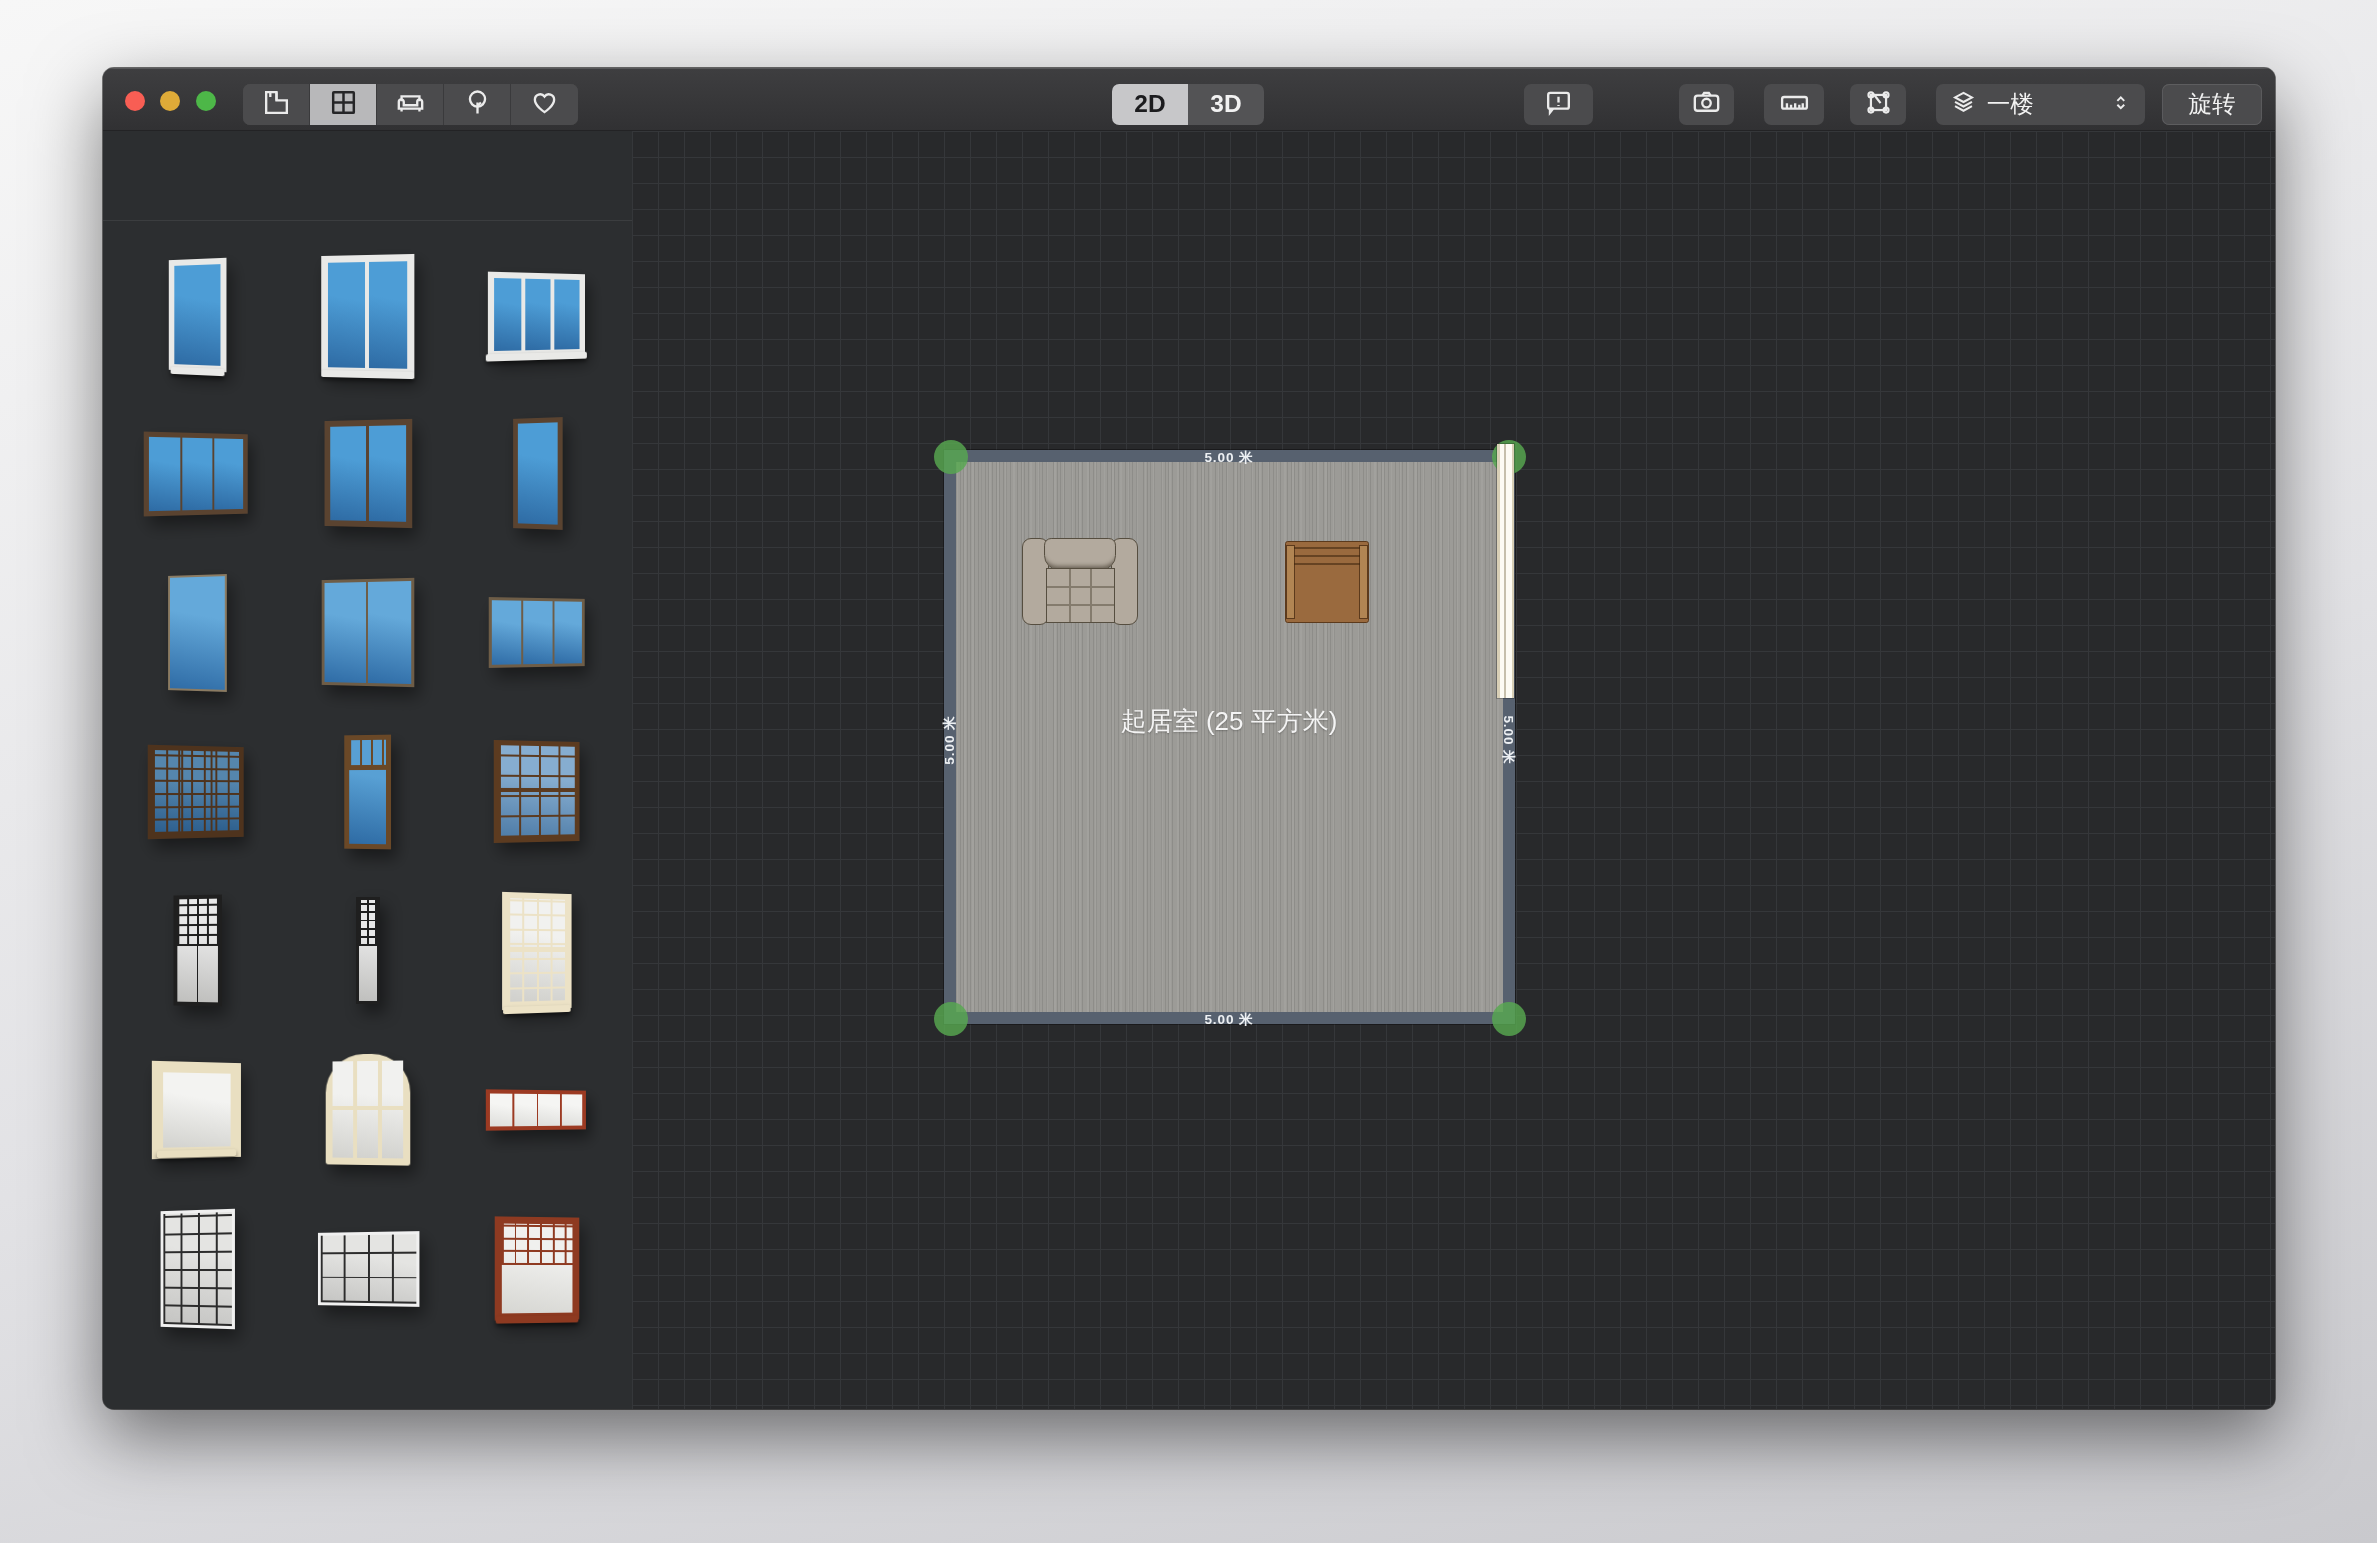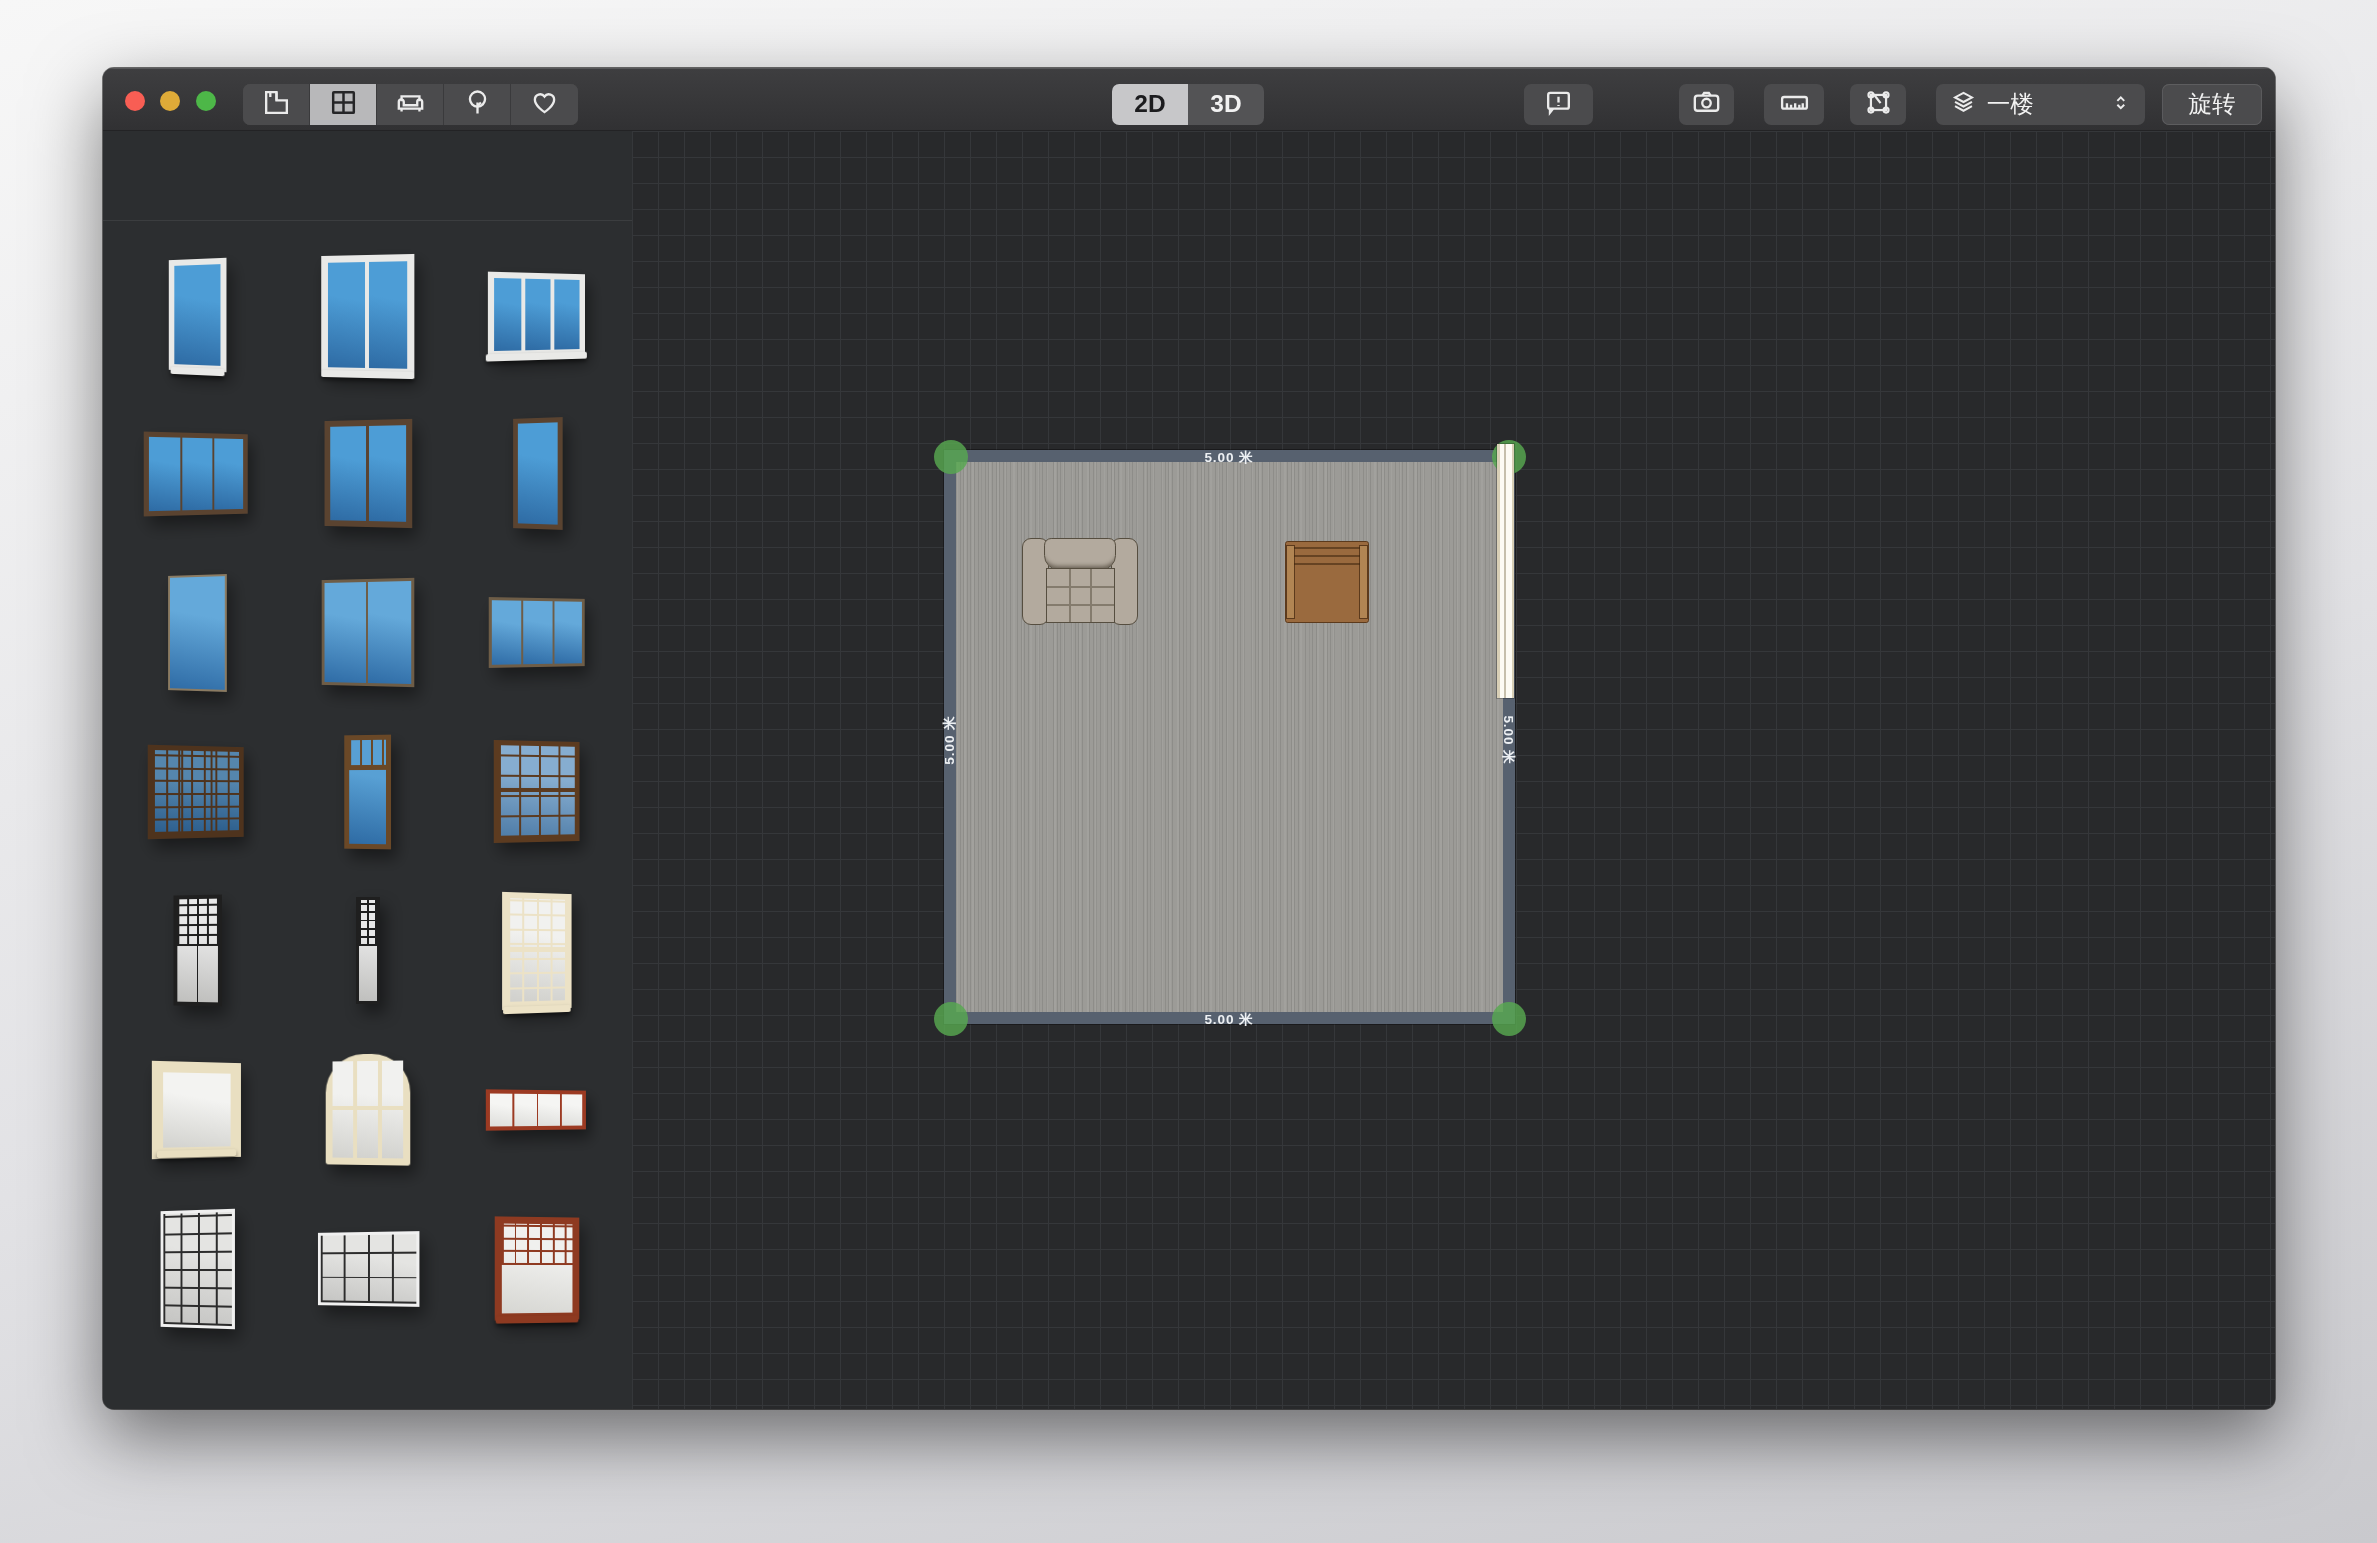--- a/index.html
+++ b/index.html
@@ -412,20 +412,21 @@
     <div class="handle" style="left:302px; top:309px;"></div>
     <div class="handle" style="left:860px; top:309px;"></div>
     <div class="handle" style="left:302px; top:871px;"></div>
     <div class="handle" style="left:860px; top:871px;"></div>
 
     <div class="dim" style="left:529px; top:318px;">5.00 米</div>
     <div class="dim" style="left:529px; top:880px;">5.00 米</div>
     <div class="dim v-left" style="left:250px; top:600px;">5.00 米</div>
     <div class="dim v-right" style="left:808px; top:600px;">5.00 米</div>
 
+    <div class="room-name">起居室 (25 平方米)</div>
 
     <div class="armchair">
       <div class="ac-arm l"></div>
       <div class="ac-arm r"></div>
       <div class="ac-back"></div>
       <div class="ac-seat"></div>
     </div>
 
     <div class="chair">
       <div class="ch-arm l"></div>

